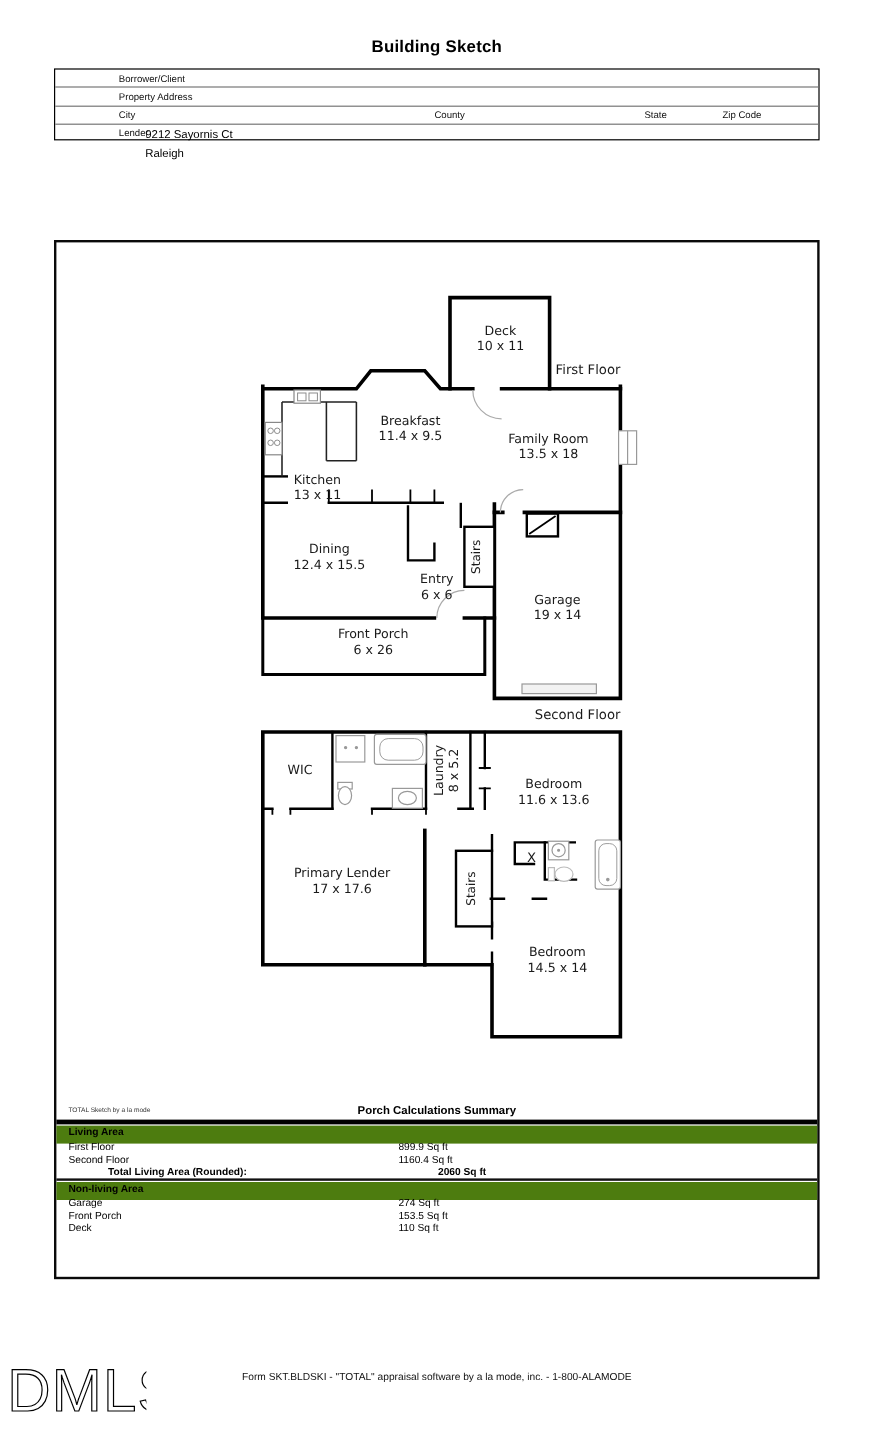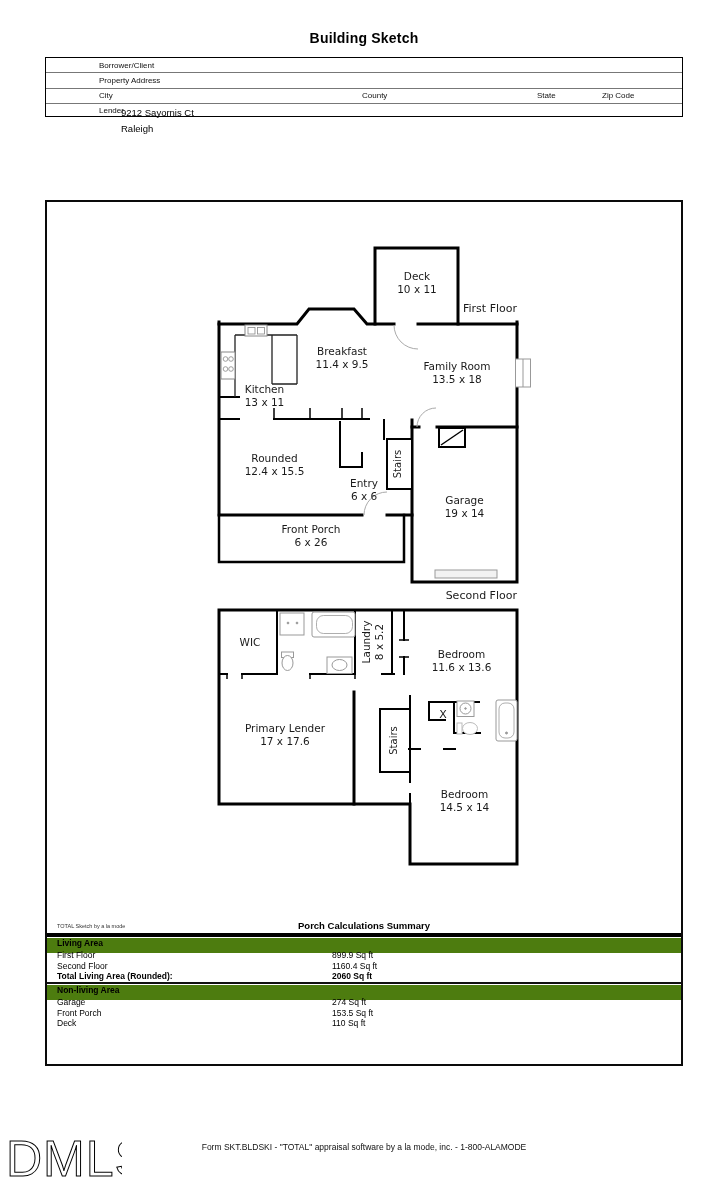--- a/index.html
+++ b/index.html
@@ -27,21 +27,21 @@
   .sum-watermark{position:absolute;left:10px;top:6px;font-size:5.5px;color:#333;}
   .sum-title{position:absolute;left:0;top:3px;width:100%;text-align:center;
              font-weight:bold;font-size:9.5px;}
   .sum-thick{position:absolute;left:0;width:100%;height:3.5px;background:#000;}
   .sum-band{position:absolute;left:0;width:100%;height:15px;background:#4d7c0f;
             font-weight:bold;line-height:10.5px;}
   .sum-band span{margin-left:10px;}
   .sum-row{position:absolute;left:0;width:100%;height:10px;line-height:10px;}
   .sum-row .lab{position:absolute;left:10px;}
   .sum-row .val{position:absolute;left:285px;}
-  .sum-row.bold{font-weight:bold;}
+  .sum-row.bold{font-weight:bold;margin-left:33px;}
   .sum-line2{position:absolute;left:0;width:100%;height:2px;background:#111;}
   
   .footer-text{position:absolute;left:0;top:1142px;width:728px;text-align:center;
                font-size:8.5px;color:#111;}
   .dmls{position:absolute;left:2px;top:1130px;}
 </style>
 </head>
 <body>
 
 <div class="page">
@@ -179,26 +179,26 @@
       <div>10 x 11</div>
     </div>
     <div class="rlabel" style="left:240px;top:143px;width:110px">
       <div>Breakfast</div>
       <div>11.4 x 9.5</div>
     </div>
     <div class="rlabel" style="left:355px;top:158px;width:110px">
       <div>Family Room</div>
       <div>13.5 x 18</div>
     </div>
-    <div class="rlabel" style="left:175px;top:181px;width:85px">
+    <div class="rlabel" style="left:175px;top:192px;width:85px">
       <div>Kitchen</div>
       <div>13 x 11</div>
     </div>
     <div class="rlabel" style="left:180px;top:250px;width:95px">
-      <div>Rounded</div>
+      <div>Dining</div>
       <div>12.4 x 15.5</div>
     </div>
     <div class="rlabel" style="left:291px;top:275px;width:52px">
       <div>Entry</div>
       <div>6 x 6</div>
     </div>
     <div class="rlabel rot" style="left:327px;top:255px;width:50px;height:14px;font-size:10px">Stairs</div>
     <div class="rlabel" style="left:370px;top:292px;width:95px">
       <div>Garage</div>
       <div>19 x 14</div>

